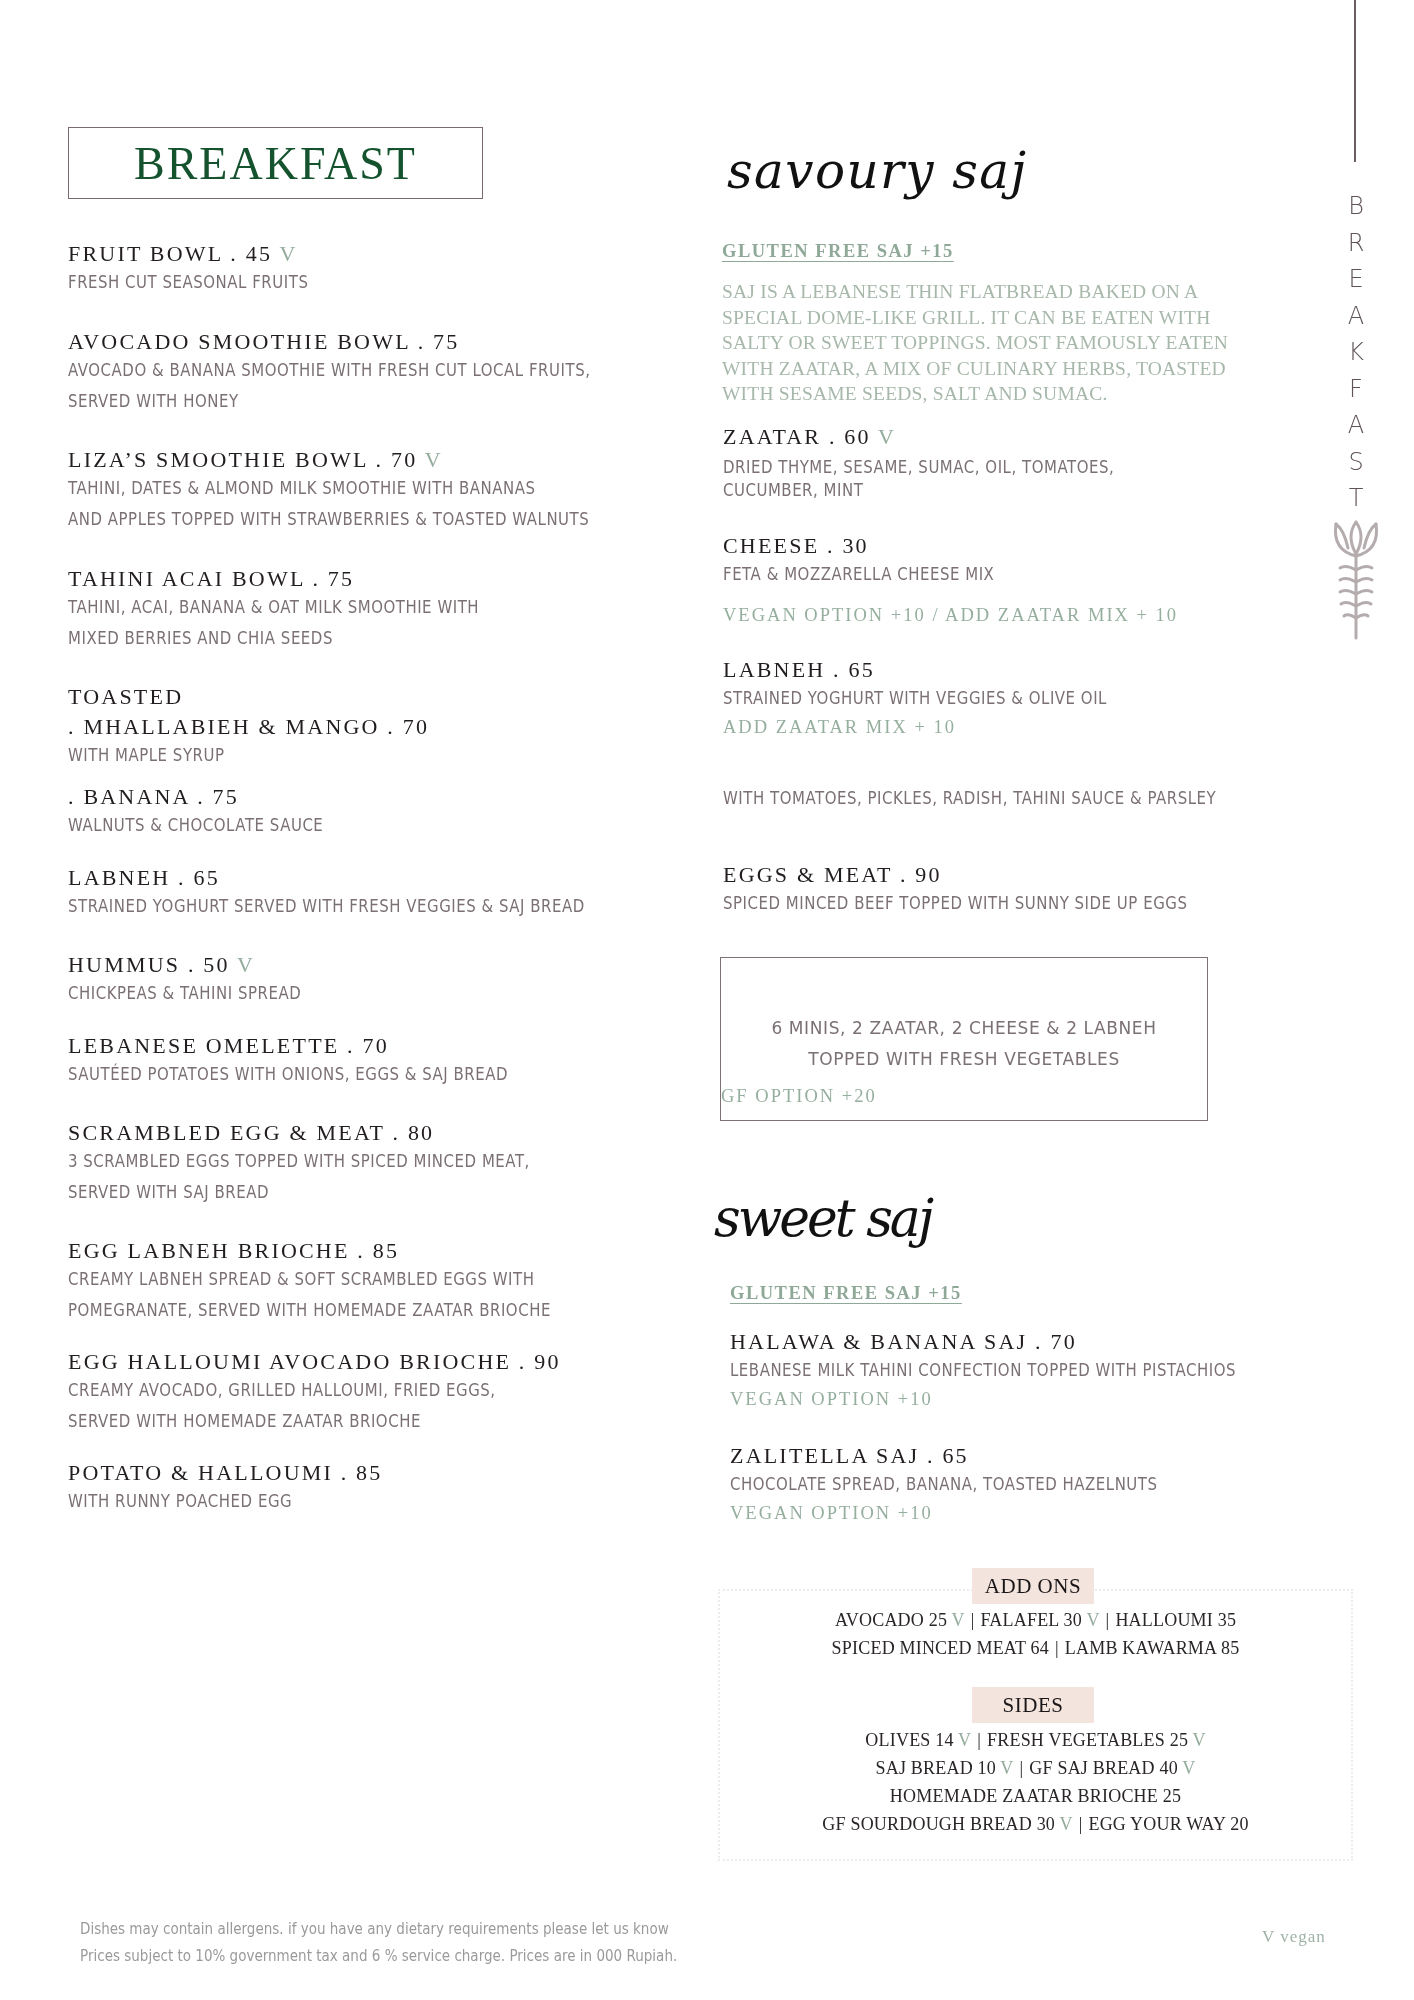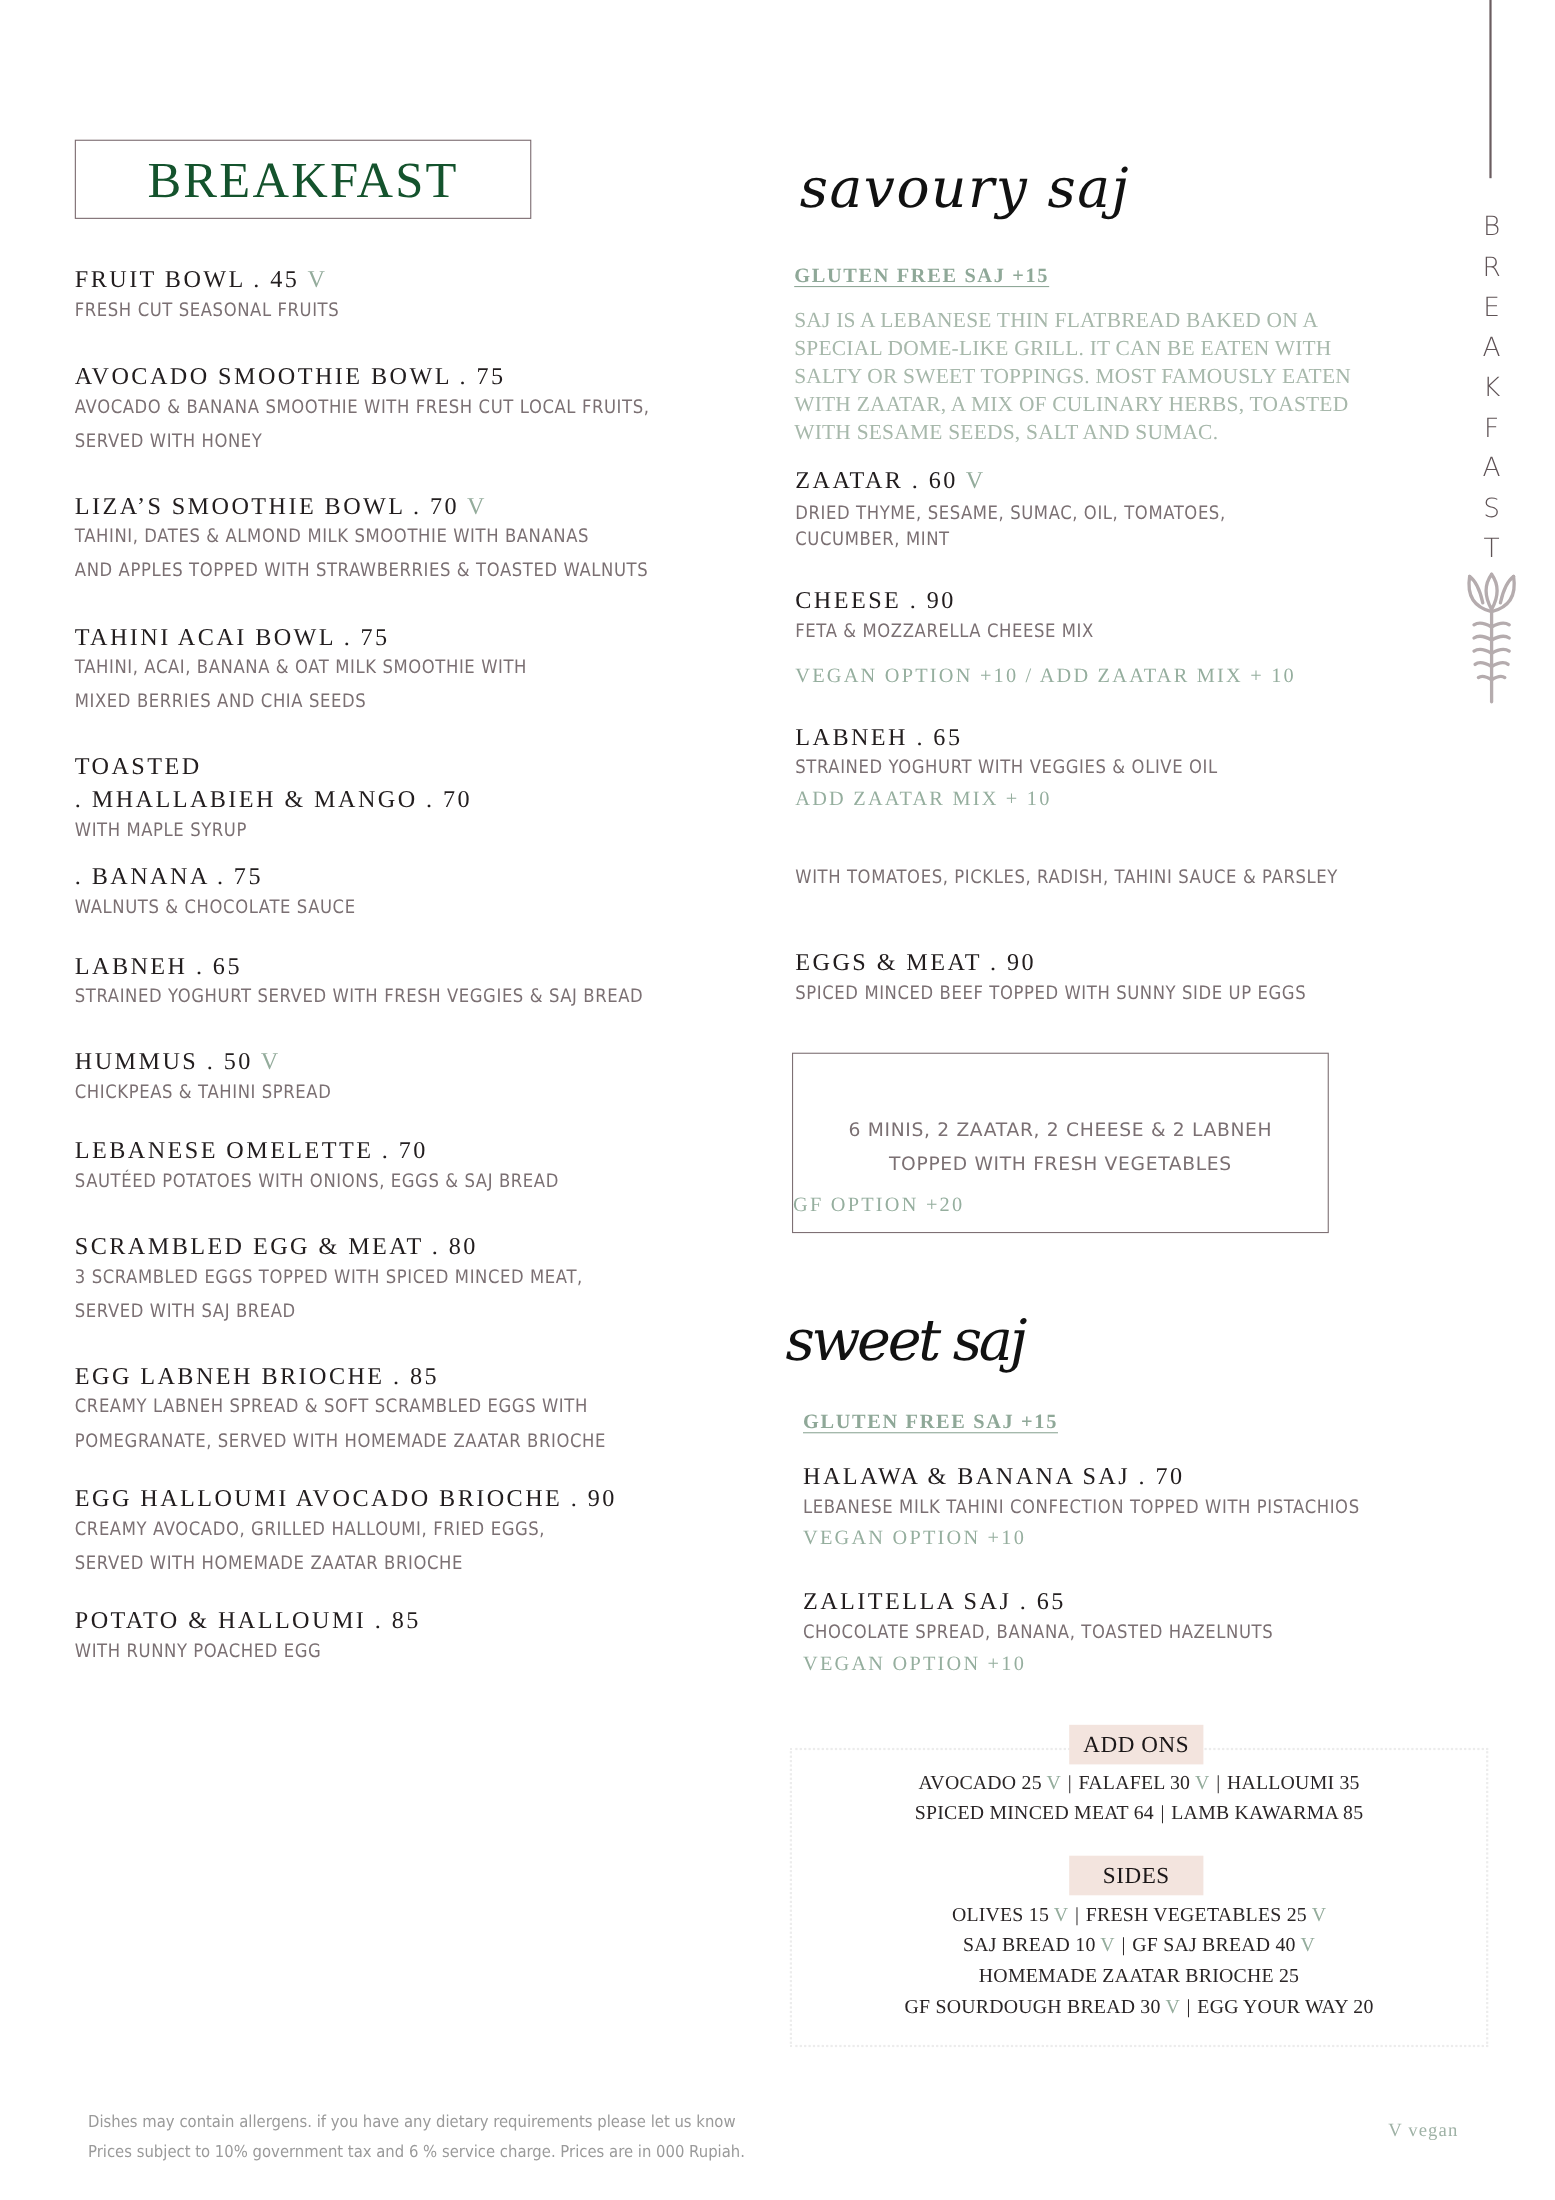--- a/index.html
+++ b/index.html
@@ -144,21 +144,21 @@
   <div class="intro">WITH SESAME SEEDS, SALT AND SUMAC.</div>
 </div>
 
 <div class="item" style="left:723px; top:424px;">
   <div class="name"><span>ZAATAR . 60</span> <span class="v">V</span></div>
   <span class="desc" style="line-height:23px; margin-top:6px;">DRIED THYME, SESAME, SUMAC, OIL, TOMATOES,</span>
   <span class="desc" style="line-height:23px;">CUCUMBER, MINT</span>
 </div>
 
 <div class="item" style="left:723px; top:533px;">
-  <div class="name"><span>CHEESE . 90</span></div>
+  <div class="name"><span>CHEESE . 30</span></div>
   <span class="desc">FETA &amp; MOZZARELLA CHEESE MIX</span>
   <div class="opt" style="margin-top:15px;">VEGAN OPTION +10 / ADD ZAATAR MIX + 10</div>
 </div>
 
 <div class="item" style="left:723px; top:657px;">
   <div class="name"><span>LABNEH . 65</span></div>
   <span class="desc">STRAINED YOGHURT WITH VEGGIES &amp; OLIVE OIL</span>
   <div class="opt" style="margin-top:3px;">ADD ZAATAR MIX + 10</div>
 </div>
 
@@ -202,21 +202,21 @@
 <div class="extra-line" style="top:1610px;">
   <span>AVOCADO 25</span> <span class="v">V</span><span class="sep">|</span><span>FALAFEL 30</span> <span class="v">V</span><span class="sep">|</span><span>HALLOUMI 35</span>
 </div>
 <div class="extra-line" style="top:1638px;">
   <span>SPICED MINCED MEAT 64</span><span class="sep">|</span><span>LAMB KAWARMA 85</span>
 </div>
 
 <div class="label-pill" style="left:972px; top:1687px; width:122px;">SIDES</div>
 
 <div class="extra-line" style="top:1730px;">
-  <span>OLIVES 15</span> <span class="v">V</span><span class="sep">|</span><span>FRESH VEGETABLES 25</span> <span class="v">V</span>
+  <span>OLIVES 14</span> <span class="v">V</span><span class="sep">|</span><span>FRESH VEGETABLES 25</span> <span class="v">V</span>
 </div>
 <div class="extra-line" style="top:1758px;">
   <span>SAJ BREAD 10</span> <span class="v">V</span><span class="sep">|</span><span>GF SAJ BREAD 40</span> <span class="v">V</span>
 </div>
 <div class="extra-line" style="top:1786px;">
   <span>HOMEMADE ZAATAR BRIOCHE 25</span>
 </div>
 <div class="extra-line" style="top:1814px;">
   <span>GF SOURDOUGH BREAD 30</span> <span class="v">V</span><span class="sep">|</span><span>EGG YOUR WAY 20</span>
 </div>

